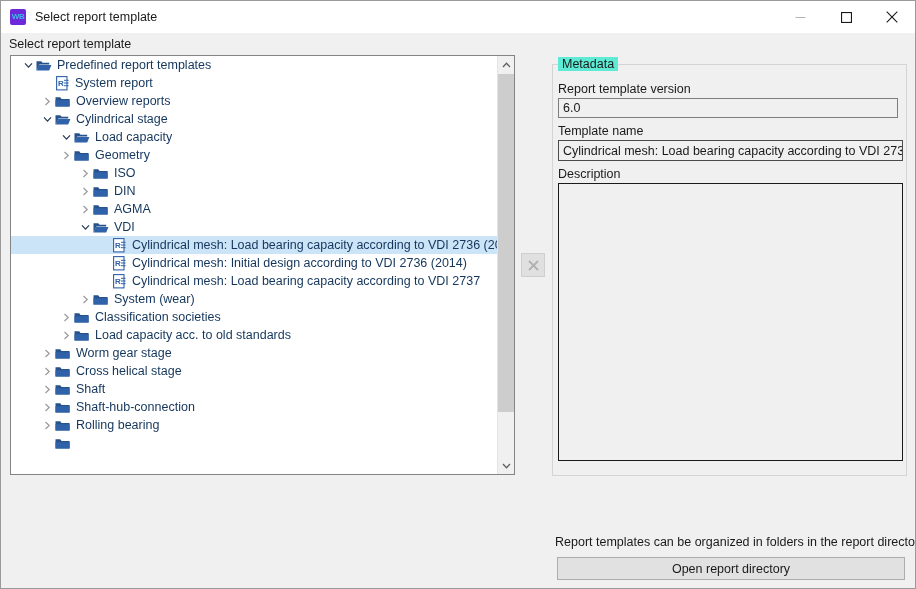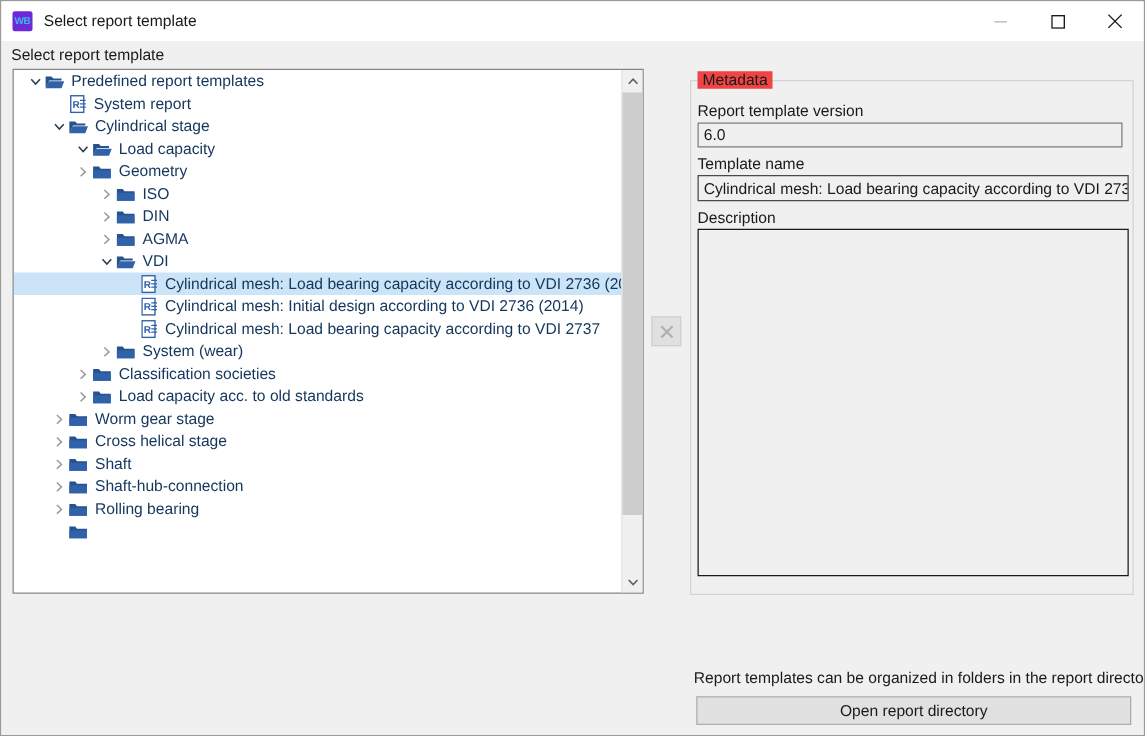--- a/index.html
+++ b/index.html
@@ -148,21 +148,21 @@
     width: 355px; height: 420px;
   }
   .group-box {
     position: absolute; left: 0; top: 9px;
     width: 355px; height: 412px;
     border: 1px solid #d4d4d4;
     box-sizing: border-box;
   }
   .group-title {
     position: absolute; left: 6px; top: 2px;
-    background: #ef4444;
+    background: #5eead4;
     padding: 0 4px;
     font-size: 12.5px; color: #1a1a1a;
     line-height: 14px;
   }
   .fld-label {
     font-size: 12.5px; color: #1a1a1a;
     line-height: 17px;
   }
   .txtbox {
     background: #f0f0f0;
@@ -273,20 +273,35 @@
                 <line x1="8" y1="4.3" x2="12.6" y2="4.3" stroke="#2f62a8" stroke-width="1"></line>
                 <line x1="8" y1="7" x2="12.6" y2="7" stroke="#2f62a8" stroke-width="1"></line>
                 <line x1="8" y1="9.7" x2="12.6" y2="9.7" stroke="#2f62a8" stroke-width="1"></line>
               </svg>
             </div>
             <div class="tlabel">System report</div>
           </div>
           <div class="trow">
             <div class="ind" style="width: 28px;"></div>
             <div class="twist">
+              <svg width="7" height="9" viewBox="0 0 7 9">
+                <path d="M1.5 1 L5.2 4.5 L1.5 8" fill="none" stroke="#9b9b9b" stroke-width="1.25"></path>
+              </svg>
+            </div>
+            <div class="folder">
+              <svg width="16" height="13" viewBox="0 0 16 13">
+                <path d="M0.5 11.5 V2.2 H5.2 L6.6 3.9 H14.6 V11.5 Z" fill="#27528c"></path>
+                <path d="M0.5 5.2 H14.6 V11.5 H0.5 Z" fill="#2f62a8"></path>
+              </svg>
+            </div>
+            <div class="tlabel">Overview reports</div>
+          </div>
+          <div class="trow">
+            <div class="ind" style="width: 28px;"></div>
+            <div class="twist">
               <svg width="9" height="7" viewBox="0 0 9 7">
                 <path d="M1 1.4 L4.5 5.2 L8 1.4" fill="none" stroke="#2b3c52" stroke-width="1.25"></path>
               </svg>
             </div>
             <div class="folder">
               <svg width="16" height="13" viewBox="0 0 16 13">
                 <path d="M0.5 11.5 V2.2 H5.2 L6.6 3.8 H13.2 V5.4 H3.3 L0.9 11.5 Z" fill="#27528c"></path>
                 <path d="M2.9 5.9 H15.4 L13.2 11.5 H0.8 Z" fill="#2f62a8"></path>
               </svg>
             </div>

